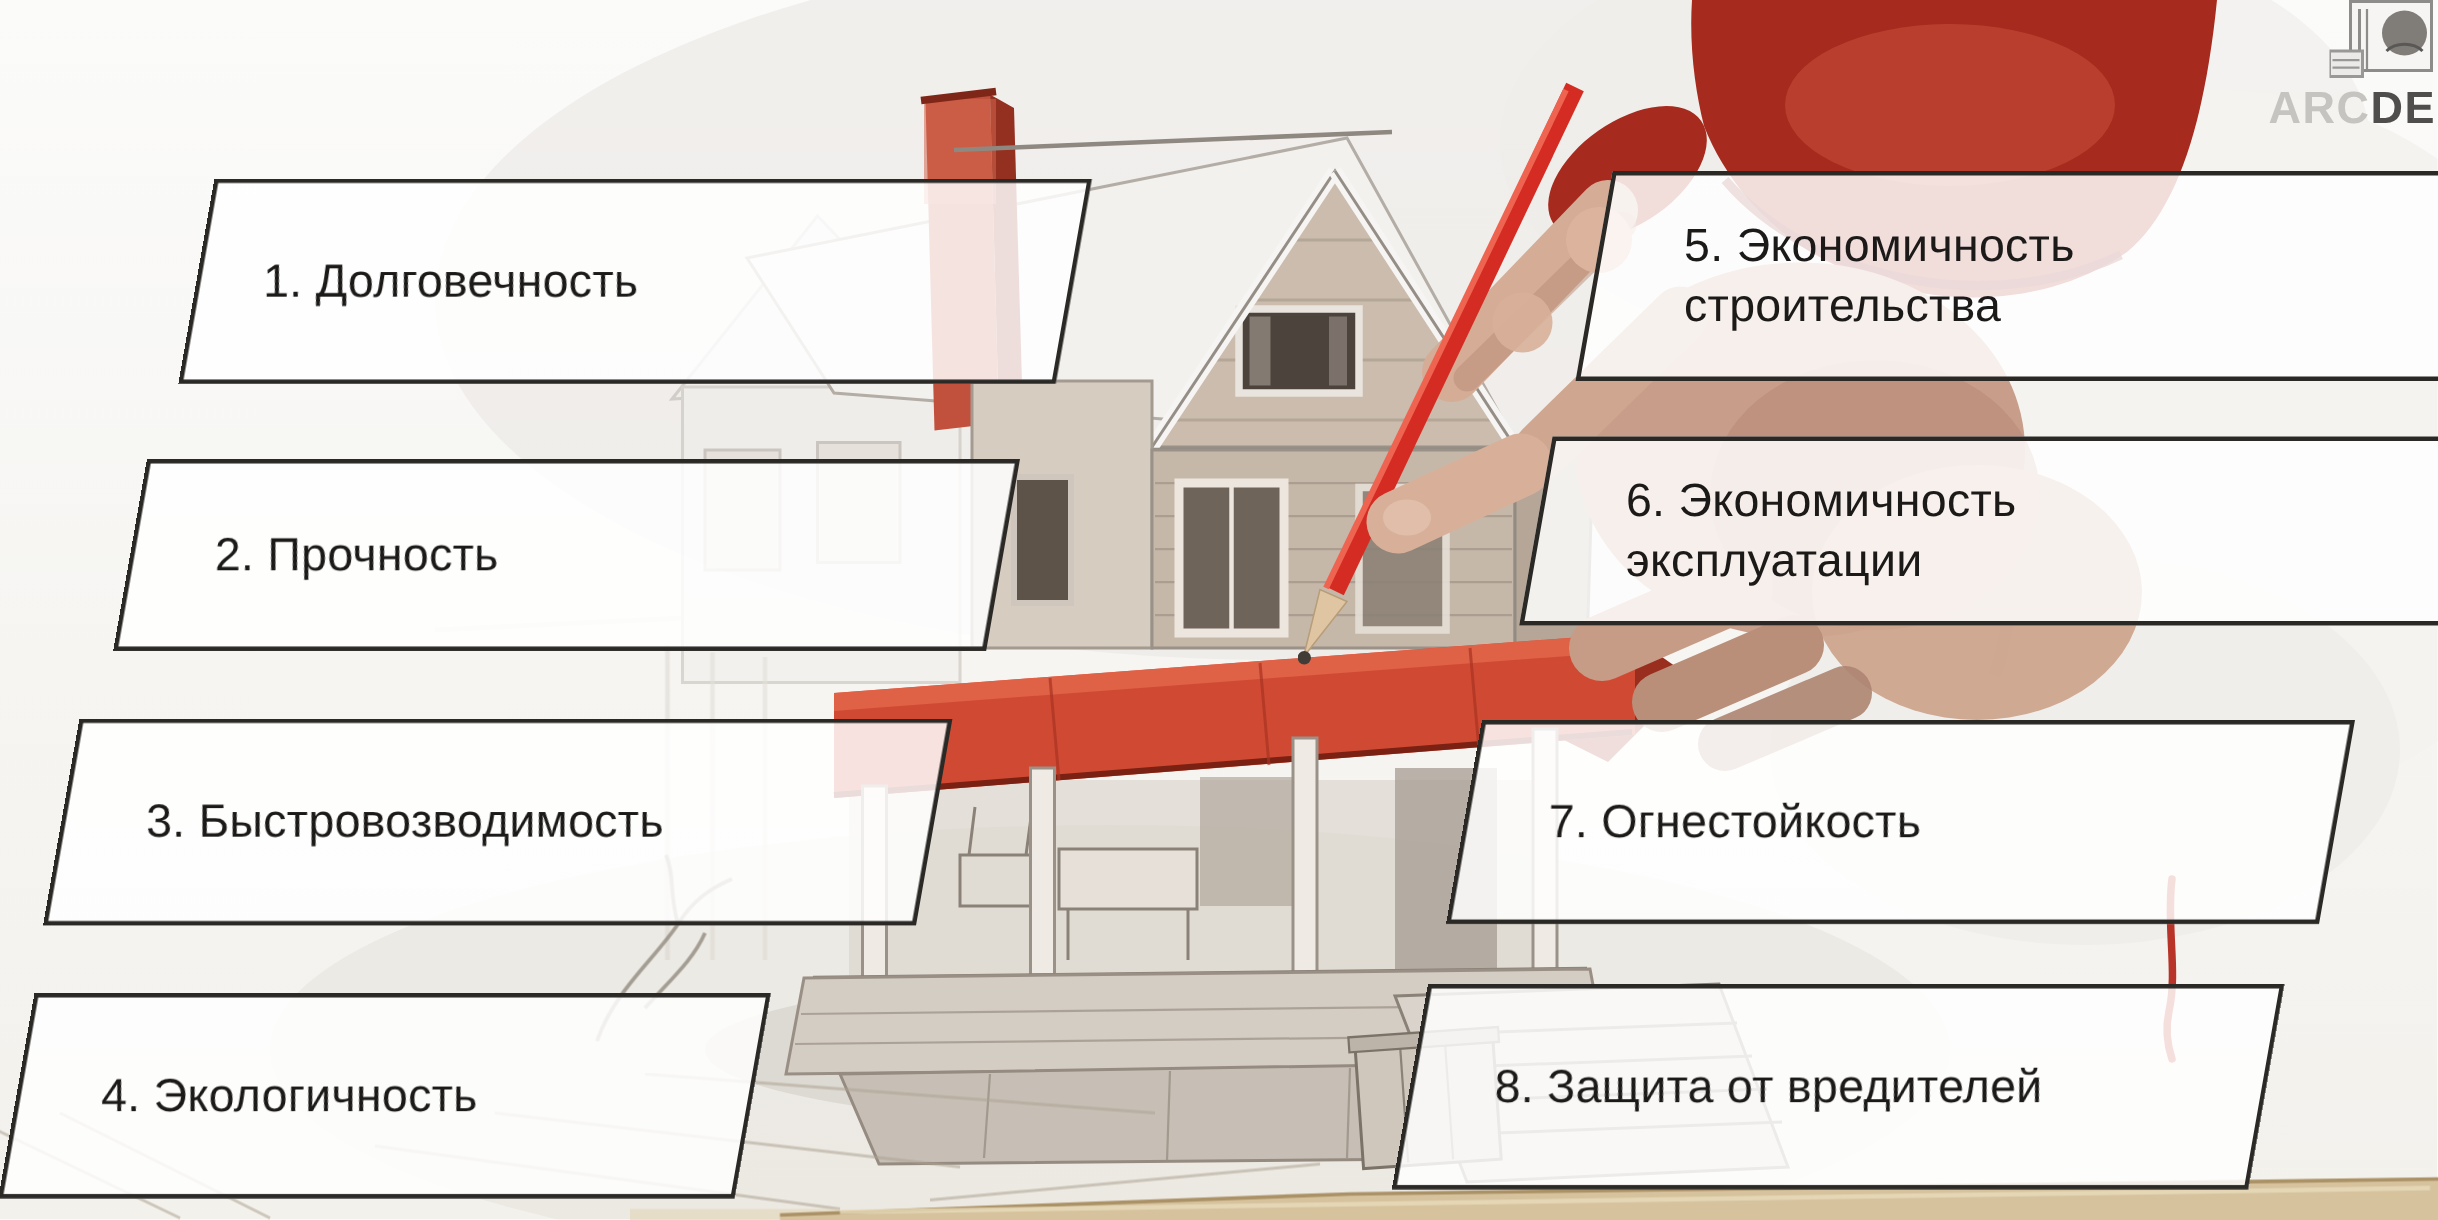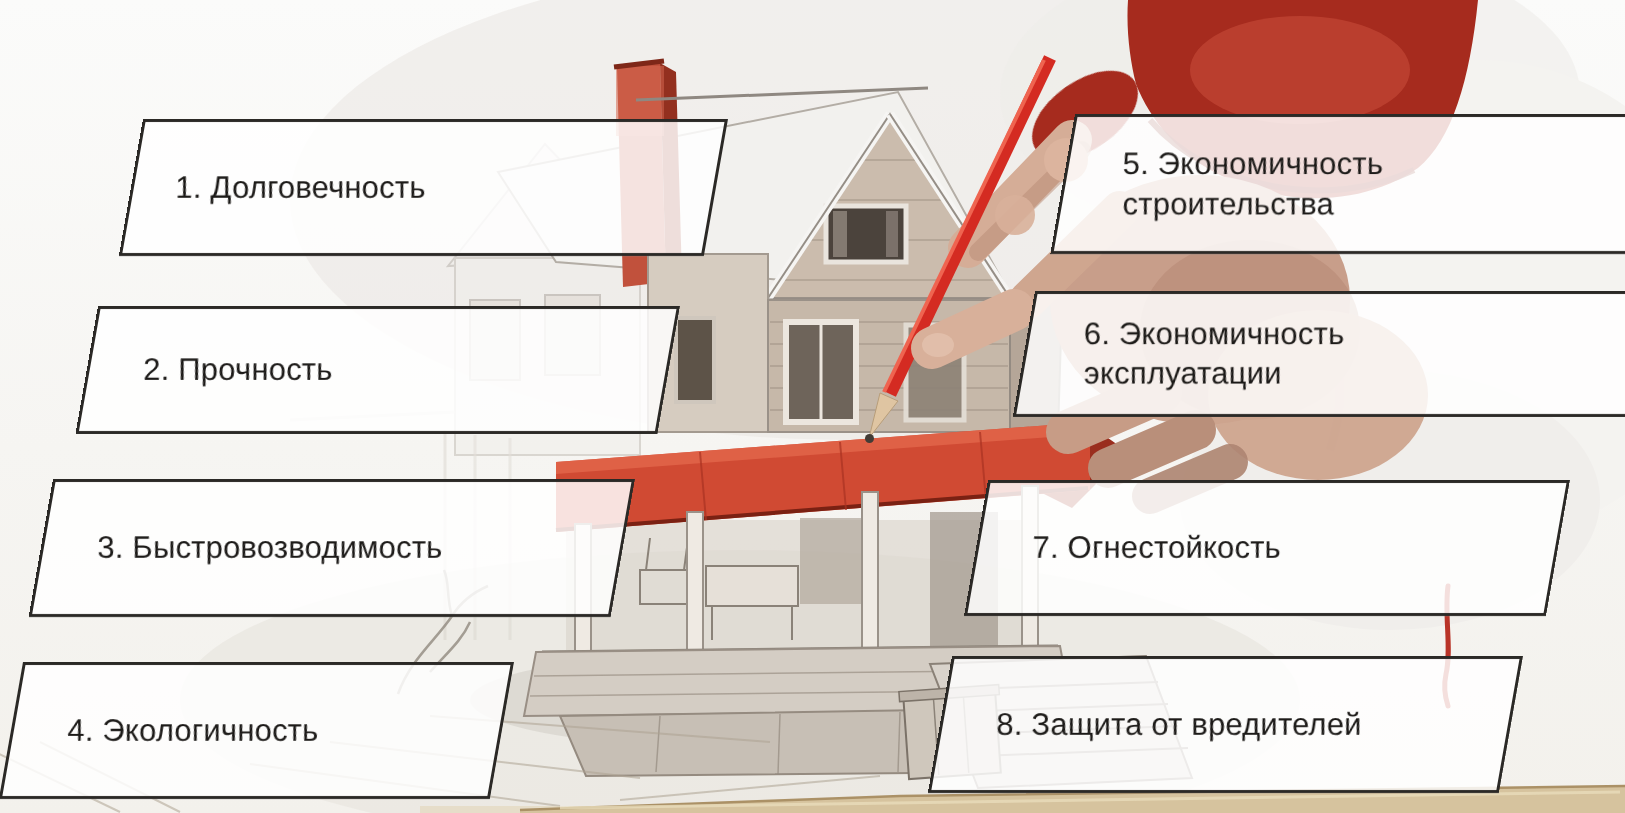--- a/index.html
+++ b/index.html
@@ -213,20 +213,33 @@
     </g>
 
     <g>
       <rect x="420" y="806" width="140" height="7" fill="#e3d6b8" opacity="0.6"></rect>
       <polygon points="520,810 900,796 1625,786 1625,813 520,813" fill="#d6c39e"></polygon>
       <path d="M520,810 L900,796 L1625,786" stroke="#ab9166" stroke-width="2.5" fill="none"></path>
       <path d="M560,808 L1620,792" stroke="#e9dcba" stroke-width="3" fill="none" opacity="0.8"></path>
     </g>
   </svg>
 
+  <div class="logo">
+    <svg class="logo-icon" width="70" height="58" viewBox="0 0 70 58" aria-hidden="true">
+      <rect x="14" y="1" width="54" height="46" fill="#f6f5f4" stroke="#8e8c8a" stroke-width="2"></rect>
+      <circle cx="50" cy="22" r="15" fill="#6b6662" opacity="0.85"></circle>
+      <path d="M38,34 C44,28 56,28 62,34" stroke="#5a5856" stroke-width="2" fill="none"></path>
+      <line x1="20" y1="6" x2="20" y2="46" stroke="#8e8c8a" stroke-width="2"></line>
+      <line x1="25" y1="6" x2="25" y2="46" stroke="#8e8c8a" stroke-width="1.5"></line>
+      <rect x="0" y="34" width="22" height="17" fill="#eceae8" stroke="#9a9896" stroke-width="2"></rect>
+      <line x1="2" y1="40" x2="20" y2="40" stroke="#9a9896" stroke-width="1.5"></line>
+      <line x1="2" y1="45" x2="20" y2="45" stroke="#9a9896" stroke-width="1.5"></line>
+    </svg>
+    <div class="logo-text"><span class="logo-ark">ARC</span><span class="logo-de">DE</span></div>
+  </div>
 
   <div class="plate p1 pad-sm">
     <span class="plate-text">1. Долговечность</span>
   </div>
   <div class="plate p2">
     <span class="plate-text">2. Прочность</span>
   </div>
   <div class="plate p3">
     <span class="plate-text">3. Быстровозводимость</span>
   </div>

